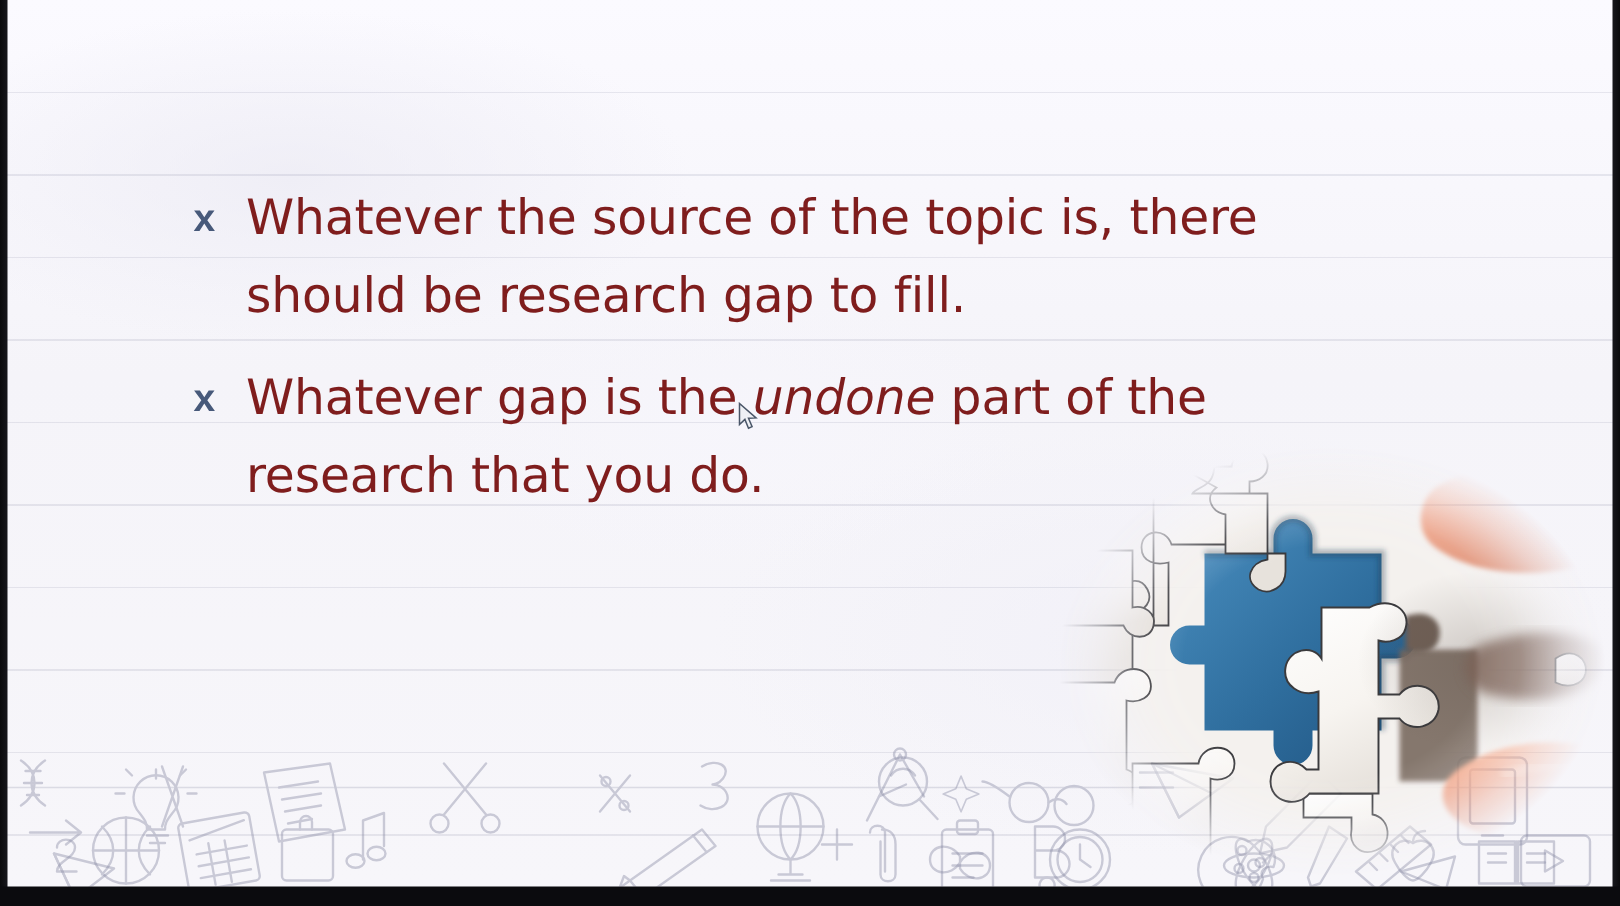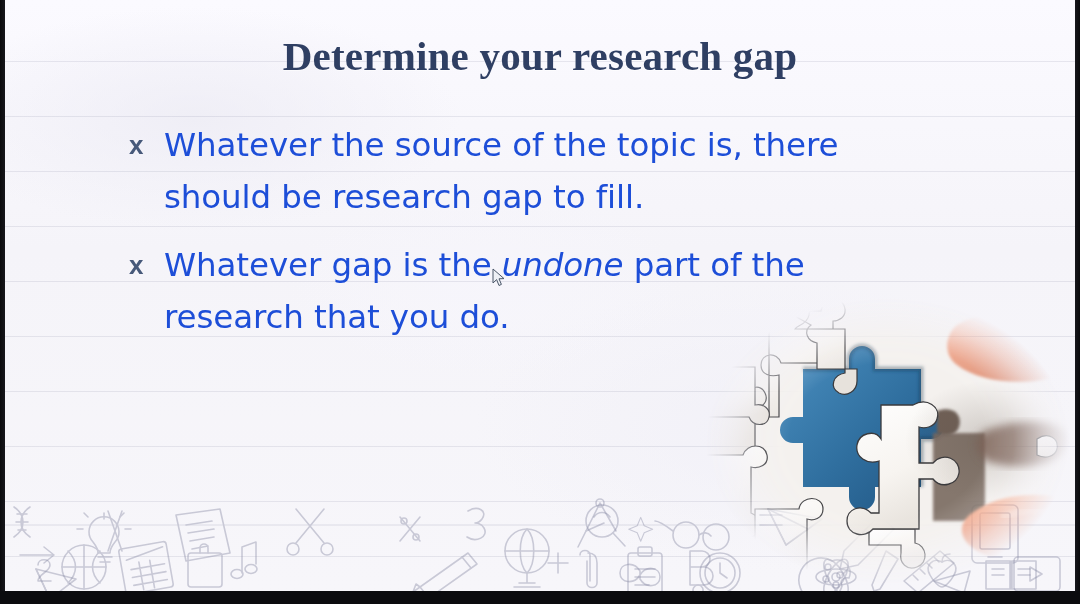--- a/index.html
+++ b/index.html
@@ -113,21 +113,21 @@
     line-height: 52px;
     color: #47597a;
     text-align: left;
     padding-left: 3px;
   }
   .bullet-text {
     flex: 1 1 auto;
     font-family: "DejaVu Sans", "Liberation Sans", sans-serif;
     font-size: 32.5px;
     line-height: 52px;
-    color: #1d4ed8;
+    color: #7f1d1d;
     letter-spacing: -0.1px;
     font-weight: 400;
   }
   .bullet-text .em {
     font-style: italic;
     text-align: right;
   }
 
   
   .photo {
@@ -478,21 +478,20 @@
       <path d="M290 220 c26 -18 72 -22 108 -6 c26 12 22 44 -12 54
                c-36 10 -82 4 -102 -14 c-12 -12 -8 -26 6 -34z" fill="url(#skin)" filter="url(#blurSm)"></path>
       <path d="M316 226 c28 -10 58 -8 78 0" stroke="#ffd3bd" stroke-width="7" fill="none" opacity="0.5" filter="url(#blurSm)"></path>
 
       <path d="M300 140 c34 -14 70 -12 92 4 c-6 26 -44 38 -84 28 c-18 -4 -22 -24 -8 -32z" fill="#7b6257" opacity="0.78" filter="url(#blurMd)"></path>
 
       <path d="M352 148 c12 -8 22 0 20 10 c-2 8 -12 10 -20 6 z" fill="url(#pieceWhite)" stroke="#3a3a3d" stroke-width="1.2" opacity="0.9"></path>
     </svg>
   </div>
 
-  <div class="title">Determine your research gap</div>
 
   <div class="bullets">
 
     <div class="bullet">
       <div class="bullet-marker">x</div>
       <div class="bullet-text">
         <span>Whatever the source of the topic is, there should be research gap to fill.</span>
       </div>
     </div>
 

